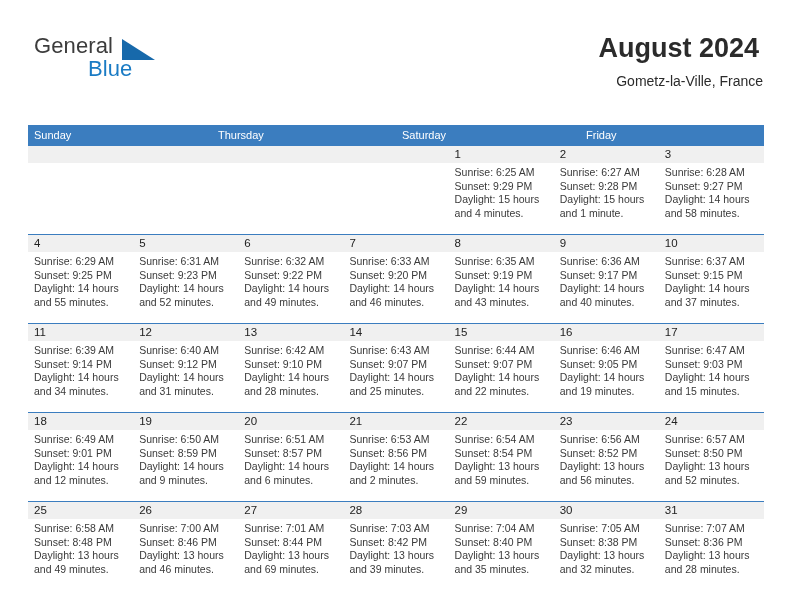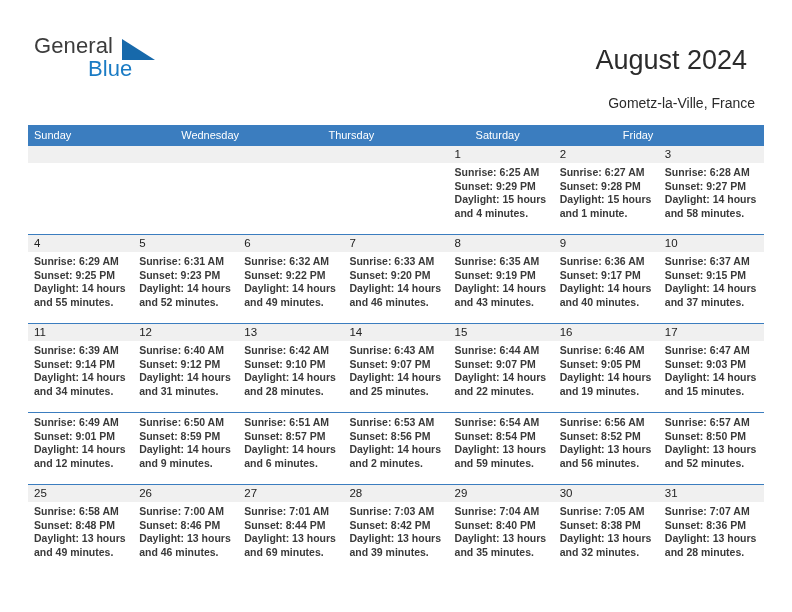--- a/index.html
+++ b/index.html
@@ -66,29 +66,29 @@
   .title-block {
     position: absolute;
     right: 29px;
     top: 28px;
     text-align: right;
   }
   .cal-title {
     font-size: 27px;
     color: #2b2b2b;
     line-height: 33px;
-    font-weight: normal;
-    margin: 16px;
+    font-weight: bold;
+    margin: 4px;
     white-space: nowrap;
   }
   .cal-subtitle {
     font-size: 14px;
     color: #2b2b2b;
     line-height: 20px;
-    margin: 6px 8px 0 0;
+    margin: 6px 0 0 0;
     white-space: nowrap;
   }
 
   
   .calendar {
     position: absolute;
     left: 28px;
     top: 105px;
     width: 736px;
   }
@@ -132,21 +132,20 @@
   .info-row {
     display: flex;
     width: 736px;
     height: 71px;
     background: #ffffff;
   }
   .daycell {
     flex: 1 1 0;
     padding: 3px 6px 0 6px;
     box-sizing: border-box;
-    font-weight: bold;
   }
   .daycell span {
     display: block;
     font-size: 10.5px;
     line-height: 13.6px;
     color: #3a3a3a;
     white-space: nowrap;
   }
 </style>
 </head>
@@ -165,21 +164,20 @@
     <div class="title-block">
       <h1 class="cal-title">August 2024</h1>
       <p class="cal-subtitle">Gometz-la-Ville, France</p>
     </div>
 
   </div>
 
   <div class="calendar">
     <div class="weekday-row">
       <div class="weekday">Sunday</div>
-      <div class="weekday">Wednesday</div>
       <div class="weekday">Thursday</div>
       <div class="weekday">Saturday</div>
       <div class="weekday">Friday</div>
     </div>
 
     <div id="weeks-container">
         <div class="week first">
           <div class="daynum-row">
             <div class="daynum"></div>
             <div class="daynum"></div>
@@ -338,20 +336,29 @@
             </div>
             <div class="daycell">
               <span>Sunrise: 6:47 AM</span>
               <span>Sunset: 9:03 PM</span>
               <span>Daylight: 14 hours</span>
               <span>and 15 minutes.</span>
             </div>
           </div>
         </div>
         <div class="week">
+          <div class="daynum-row">
+            <div class="daynum">18</div>
+            <div class="daynum">19</div>
+            <div class="daynum">20</div>
+            <div class="daynum">21</div>
+            <div class="daynum">22</div>
+            <div class="daynum">23</div>
+            <div class="daynum">24</div>
+          </div>
           <div class="info-row">
             <div class="daycell">
               <span>Sunrise: 6:49 AM</span>
               <span>Sunset: 9:01 PM</span>
               <span>Daylight: 14 hours</span>
               <span>and 12 minutes.</span>
             </div>
             <div class="daycell">
               <span>Sunrise: 6:50 AM</span>
               <span>Sunset: 8:59 PM</span>

